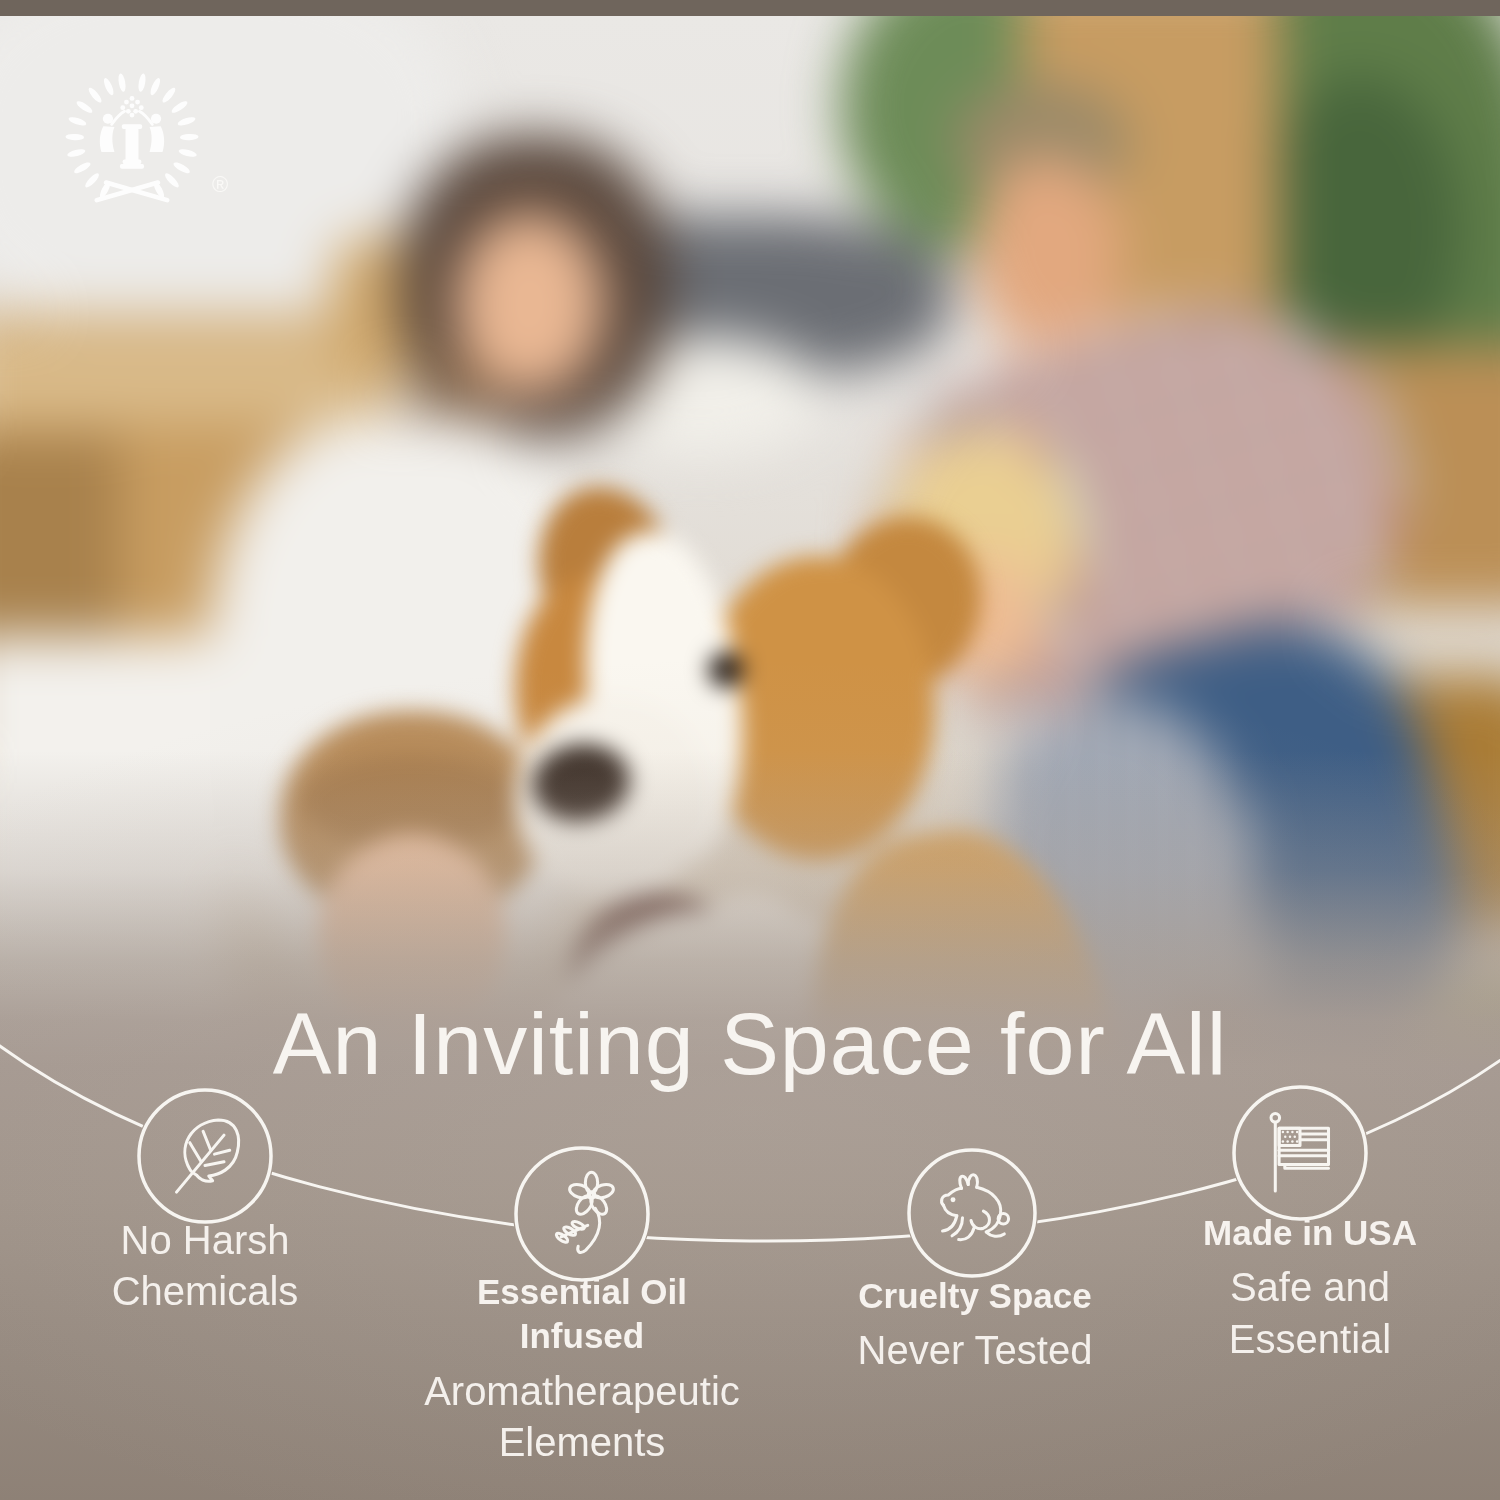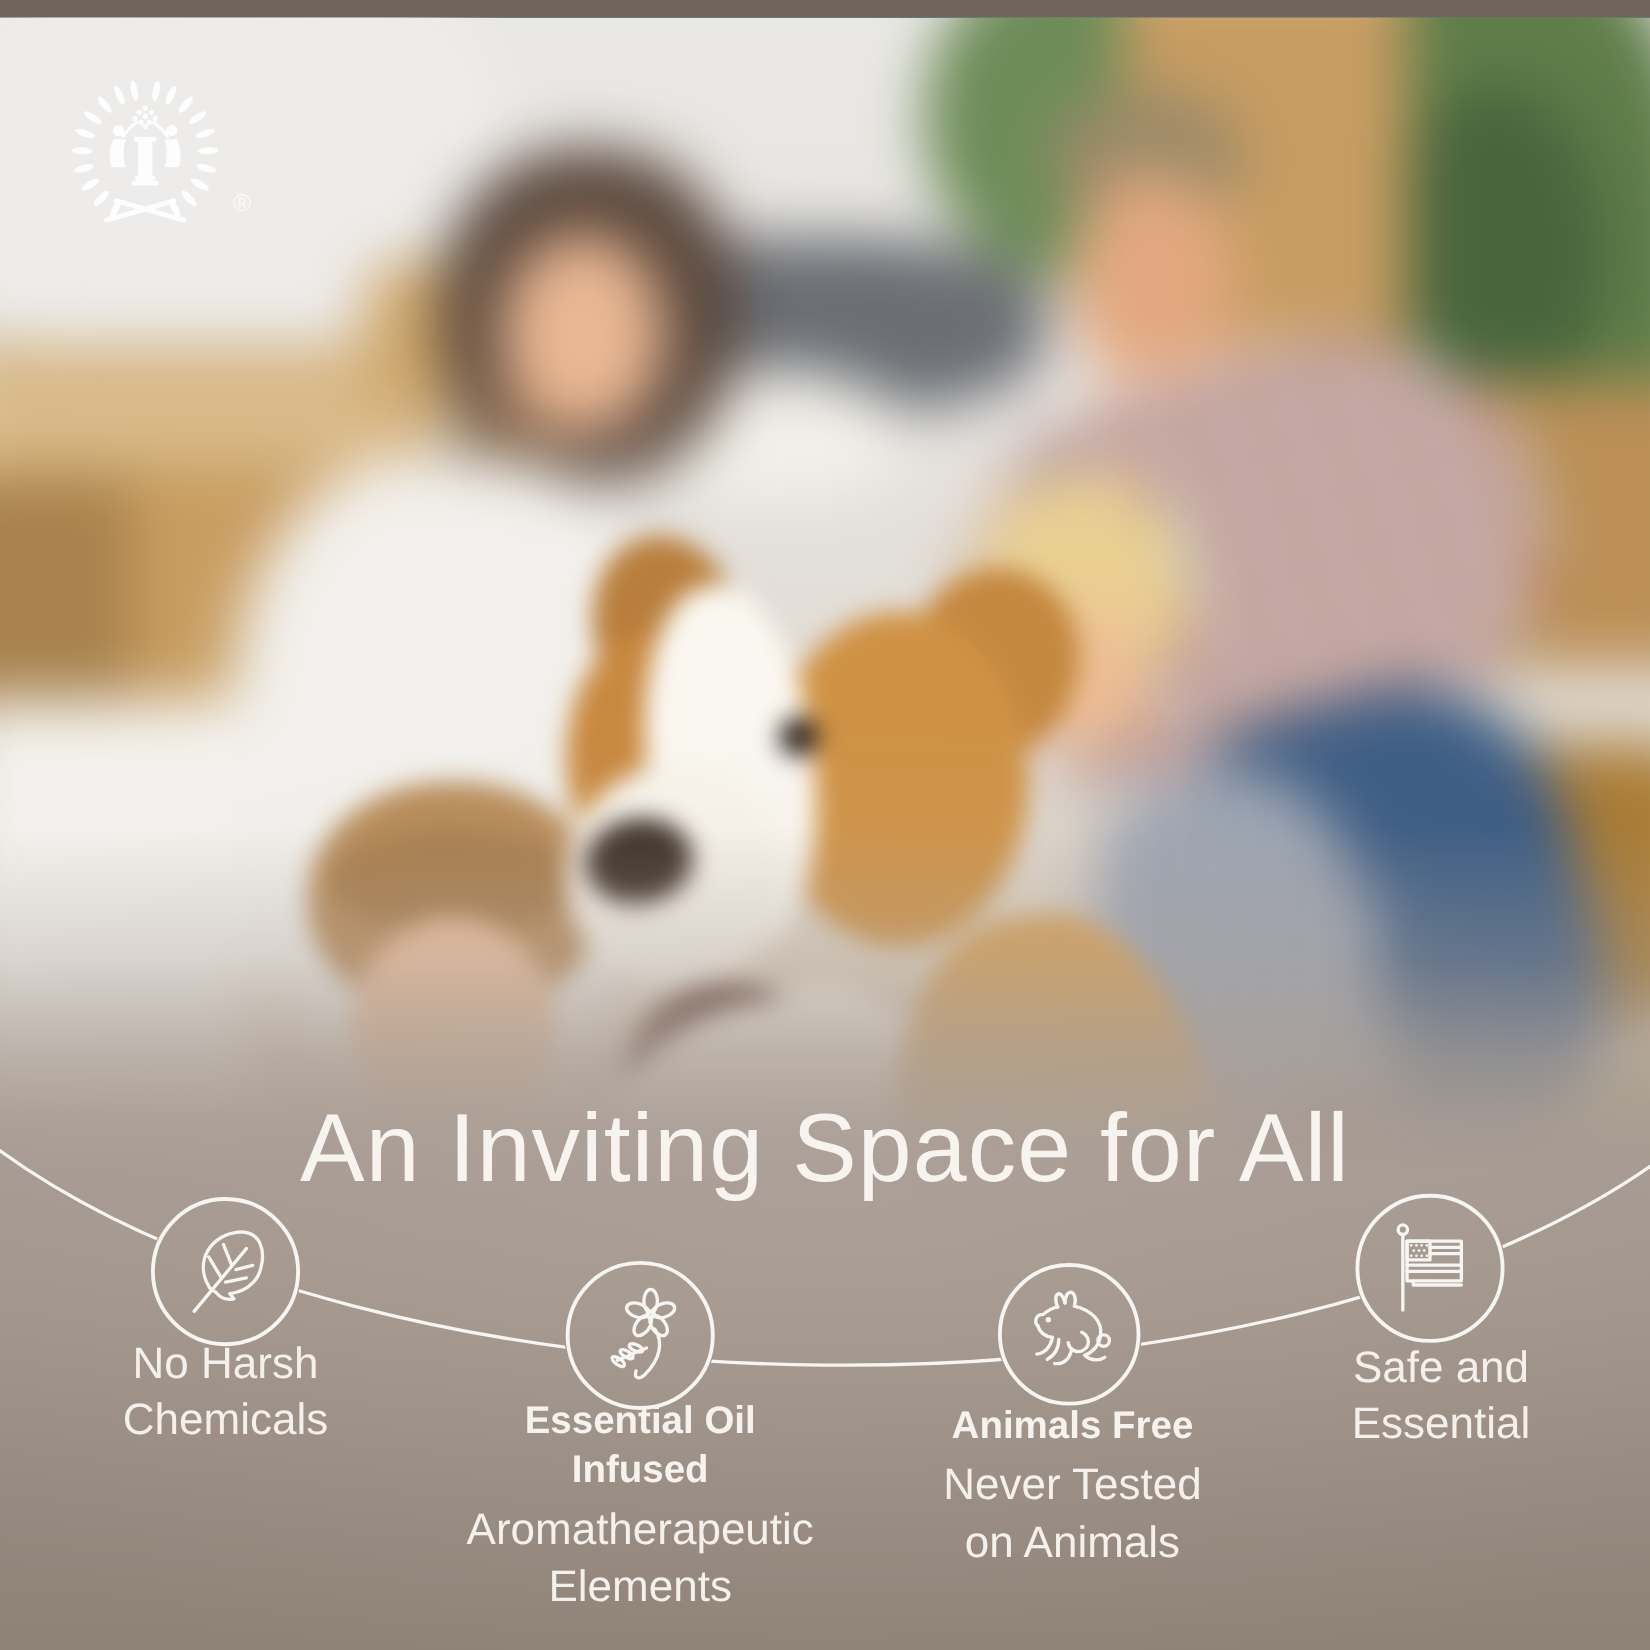--- a/index.html
+++ b/index.html
@@ -268,28 +268,30 @@
       <span>Infused</span>
     </div>
     <div class="subtitle">
       <span>Aromatherapeutic</span>
       <span>Elements</span>
     </div>
   </div>
 
   <div class="col col3">
     <div class="title">
-      <span>Animals Free</span>
+      <span>Cruelty Space</span>
     </div>
     <div class="subtitle">
       <span>Never Tested</span>
-      <span>on Animals</span>
     </div>
   </div>
 
   <div class="col col4">
+    <div class="title">
+      <span>Made in USA</span>
+    </div>
     <div class="subtitle">
       <span>Safe and</span>
       <span>Essential</span>
     </div>
   </div>
 
 </div>
 
 </body></html>

